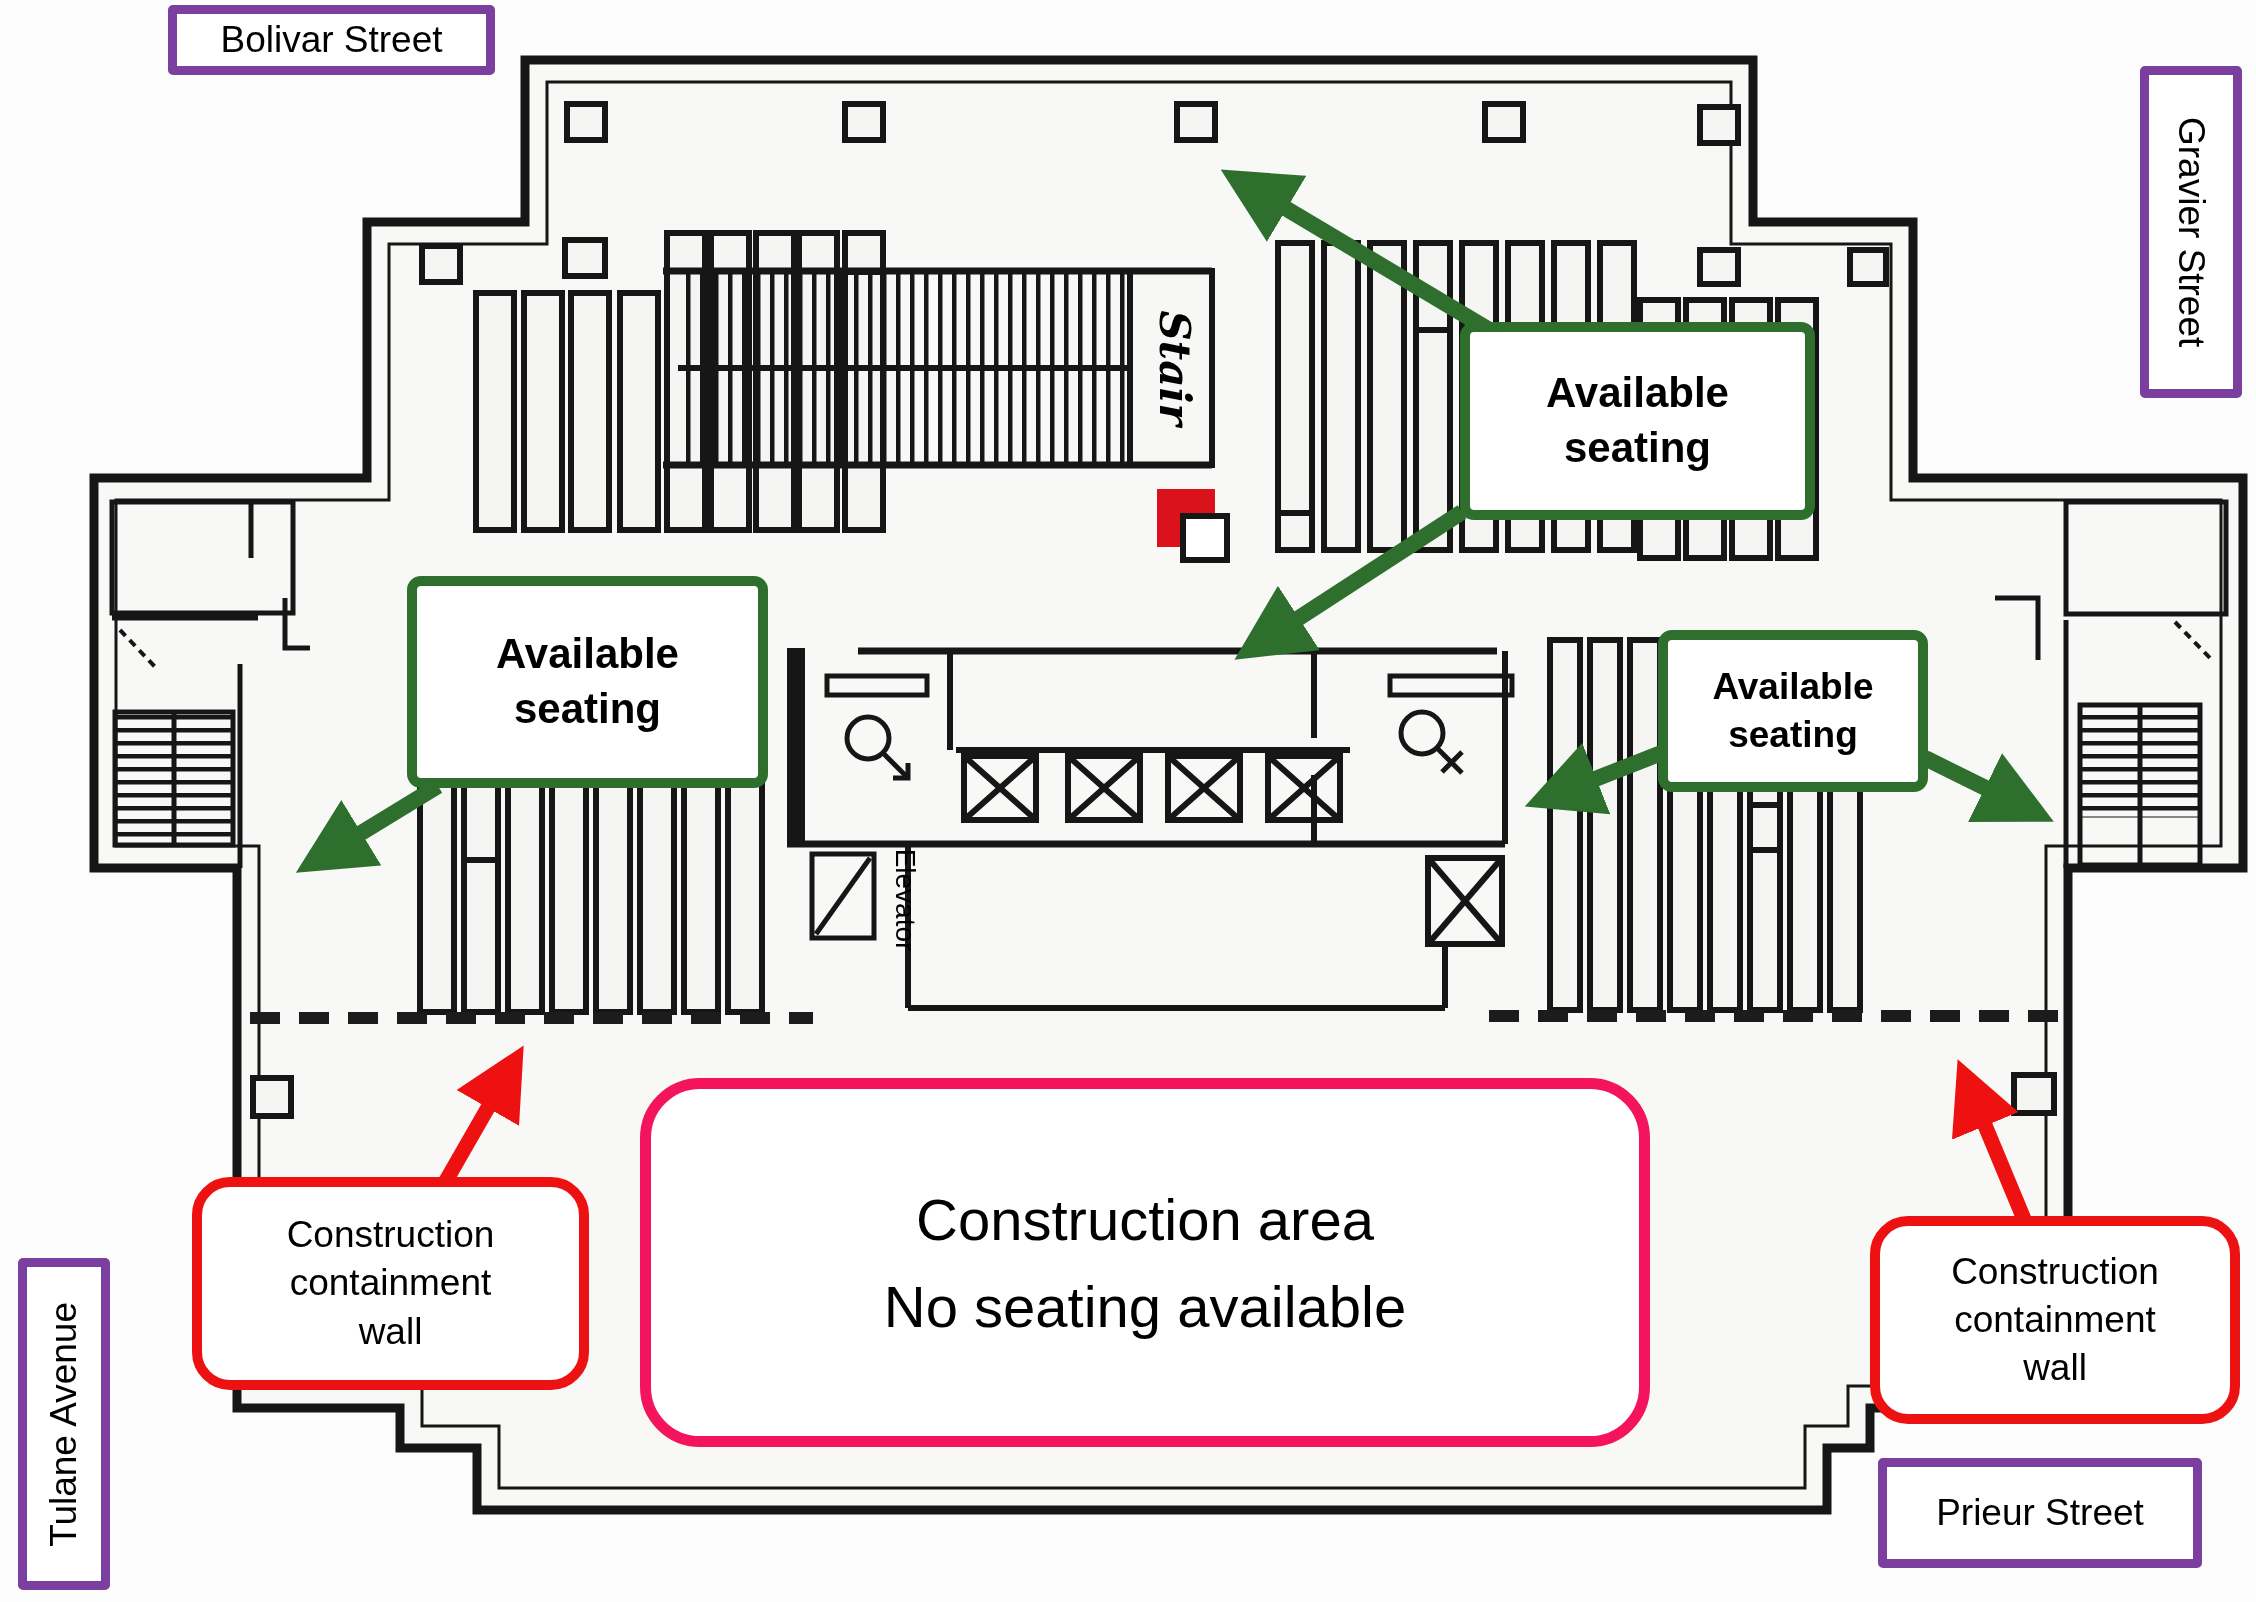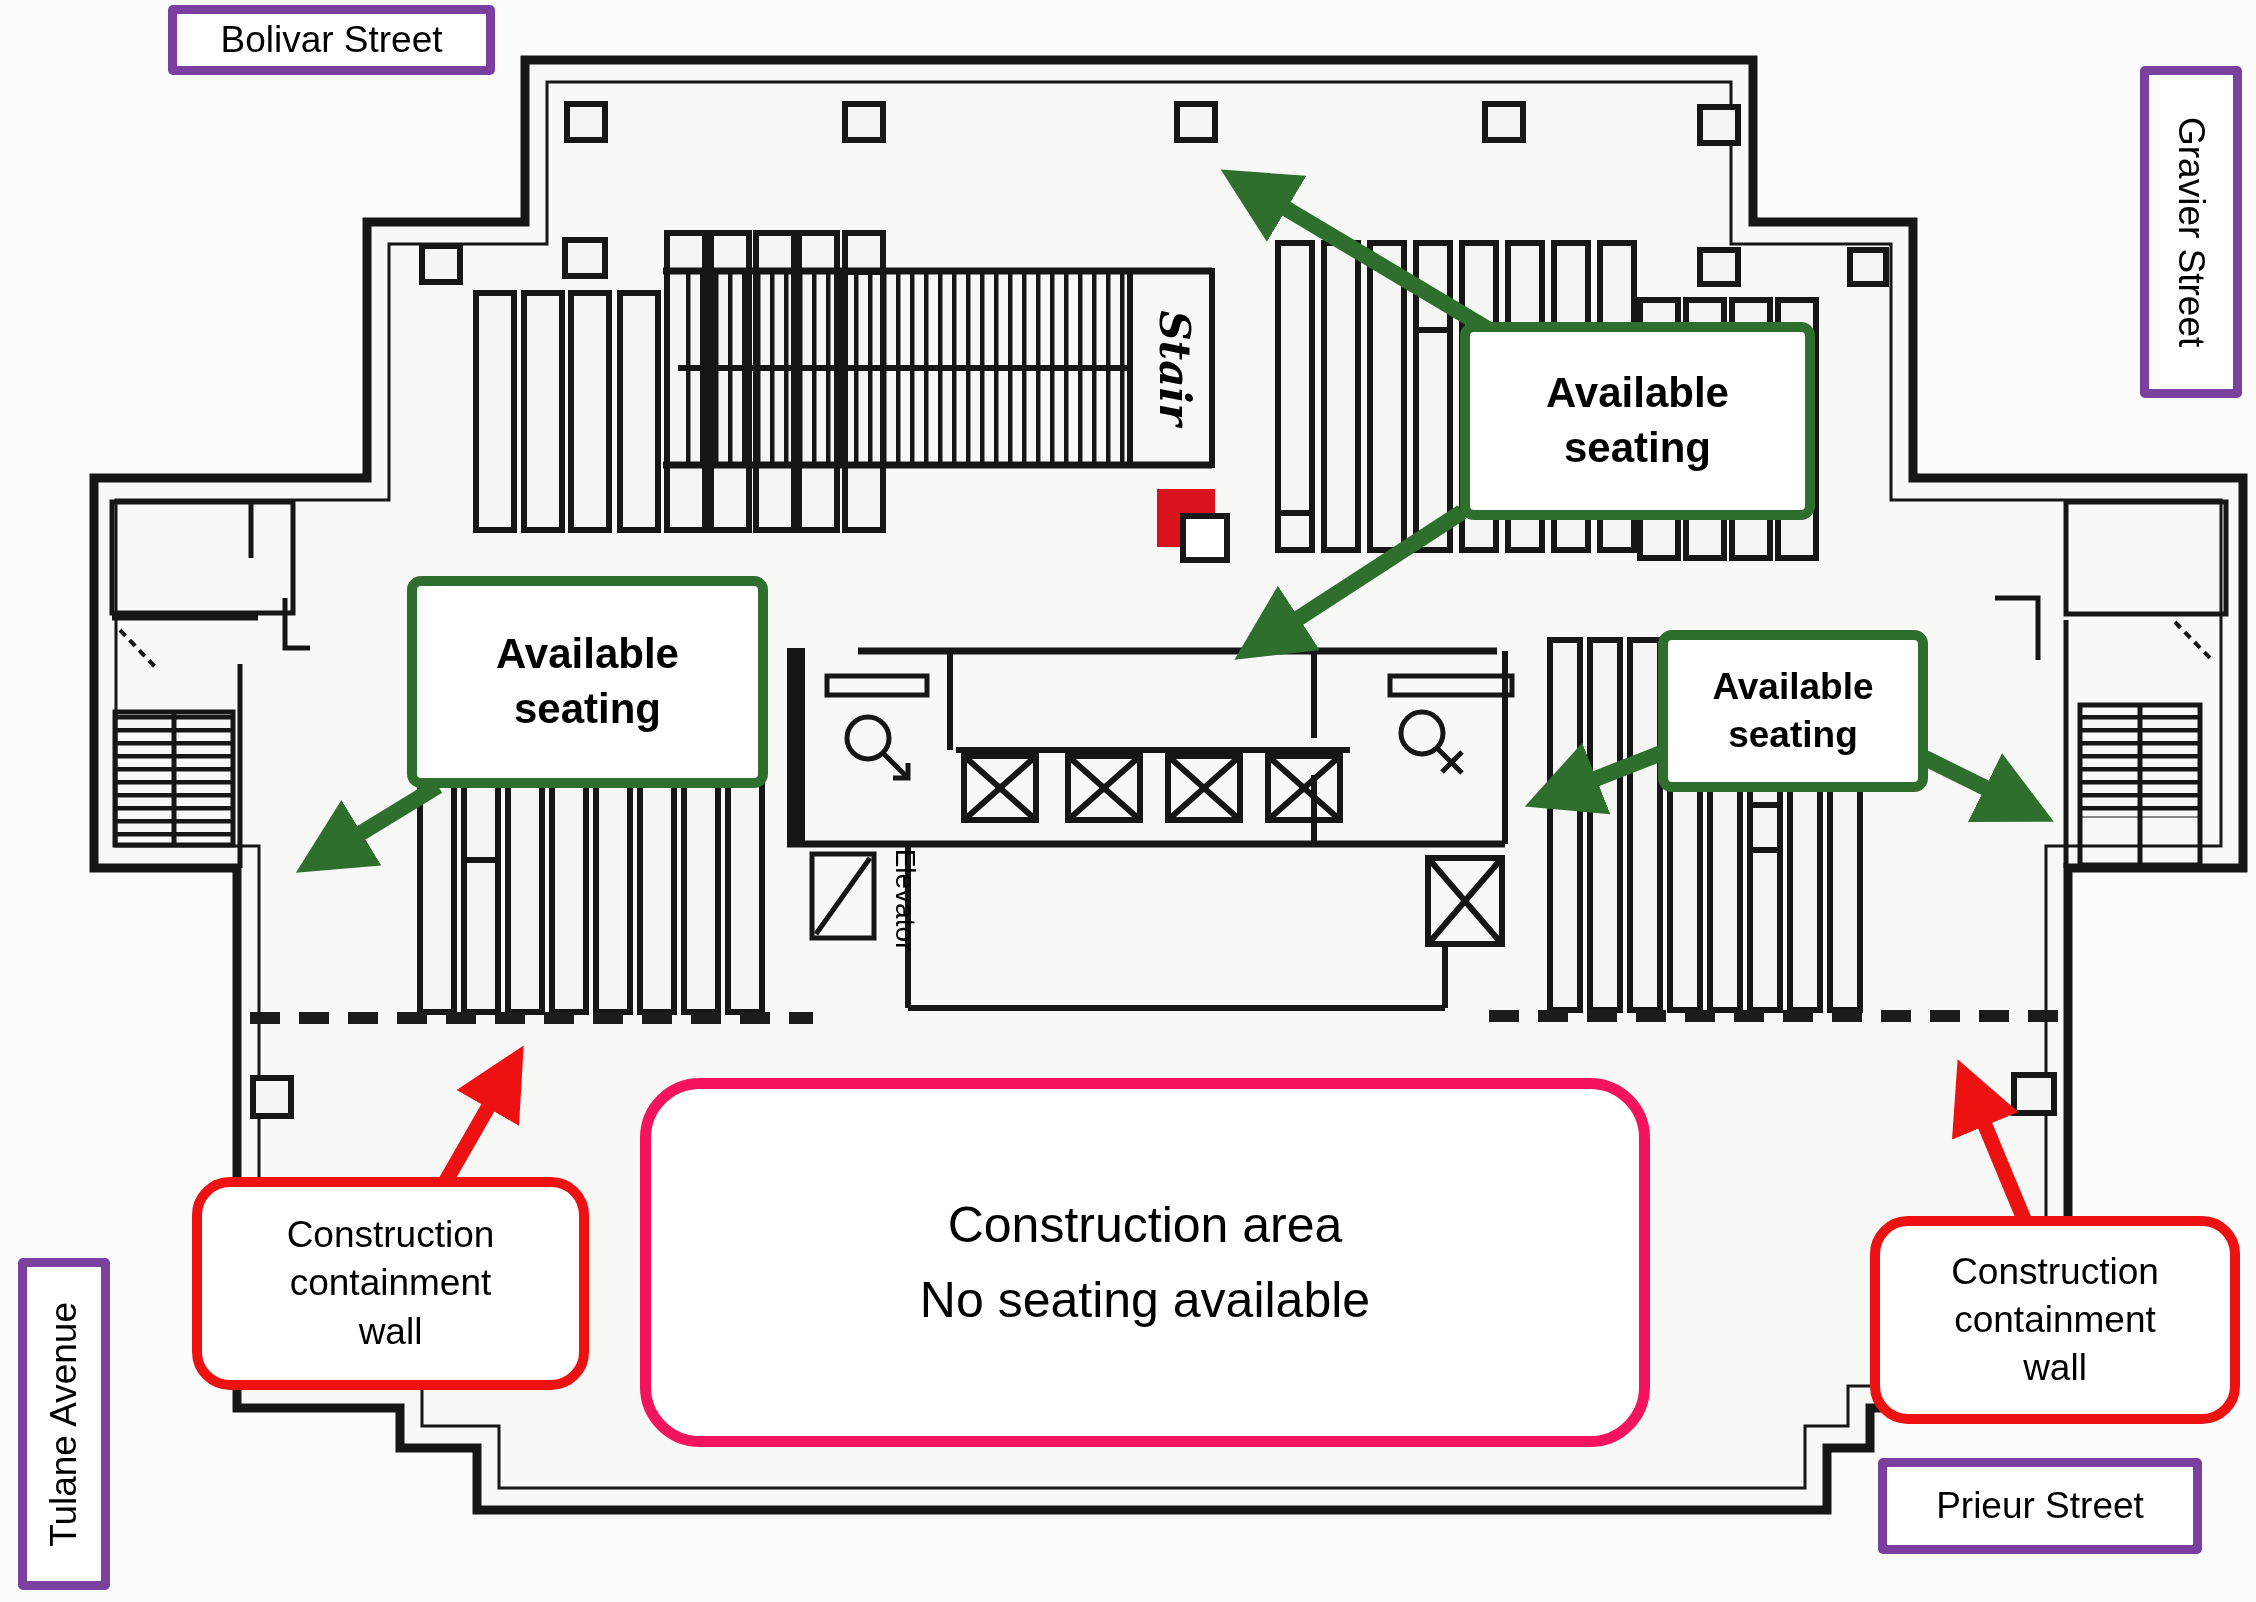--- a/index.html
+++ b/index.html
@@ -14,21 +14,21 @@
        text-align:center;background:#fff;box-sizing:border-box;}
   .street{border:9px solid var(--purple);font-size:37px;border-radius:5px;white-space:nowrap;}
   .street.vert{writing-mode:vertical-rl;white-space:nowrap;}
   .street.vert.up span{display:inline-block;transform:rotate(180deg);}
   .green-box{border:10px solid var(--green);border-radius:14px;font-size:42px;line-height:1.3;font-weight:bold;}
   .green-box span{display:inline-block;width:250px;}
   .green-box.small{font-size:37px;}
   .green-box.small span{width:215px;}
   .red-box{border:10px solid var(--red);border-radius:38px;font-size:37px;line-height:1.3;}
   .red-box span{display:inline-block;width:270px;}
-  .pink-box{border:11px solid var(--pink);border-radius:60px;font-size:50px;line-height:1.5;
+  .pink-box{border:11px solid var(--pink);border-radius:60px;font-size:58px;line-height:1.5;
             flex-direction:column;}
 </style>
 </head>
 <body>
 
 <div id="stage">
 
   <svg id="plan-svg" width="2256" height="1602" viewBox="0 0 2256 1602">
     <defs>
       <pattern id="vtread" width="14" height="10" patternUnits="userSpaceOnUse">
@@ -231,21 +231,21 @@
 
   <div class="box street" style="left:168px;top:5px;width:327px;height:70px;">
     <span>Bolivar Street</span>
   </div>
   <div class="box street vert" style="left:2140px;top:66px;width:102px;height:332px;">
     <span>Gravier Street</span>
   </div>
   <div class="box street vert up" style="left:18px;top:1258px;width:92px;height:332px;">
     <span>Tulane Avenue</span>
   </div>
-  <div class="box street" style="left:1878px;top:1458px;width:324px;height:96px;justify-content:center;">
+  <div class="box street" style="left:1878px;top:1458px;width:324px;height:110px;justify-content:center;">
     <span>Prieur Street</span>
   </div>
 
   <div class="box green-box" style="left:1460px;top:322px;width:355px;height:198px;">
     <span>Available seating</span>
   </div>
   <div class="box green-box" style="left:407px;top:576px;width:361px;height:212px;">
     <span>Available seating</span>
   </div>
   <div class="box green-box small" style="left:1658px;top:630px;width:270px;height:162px;">

